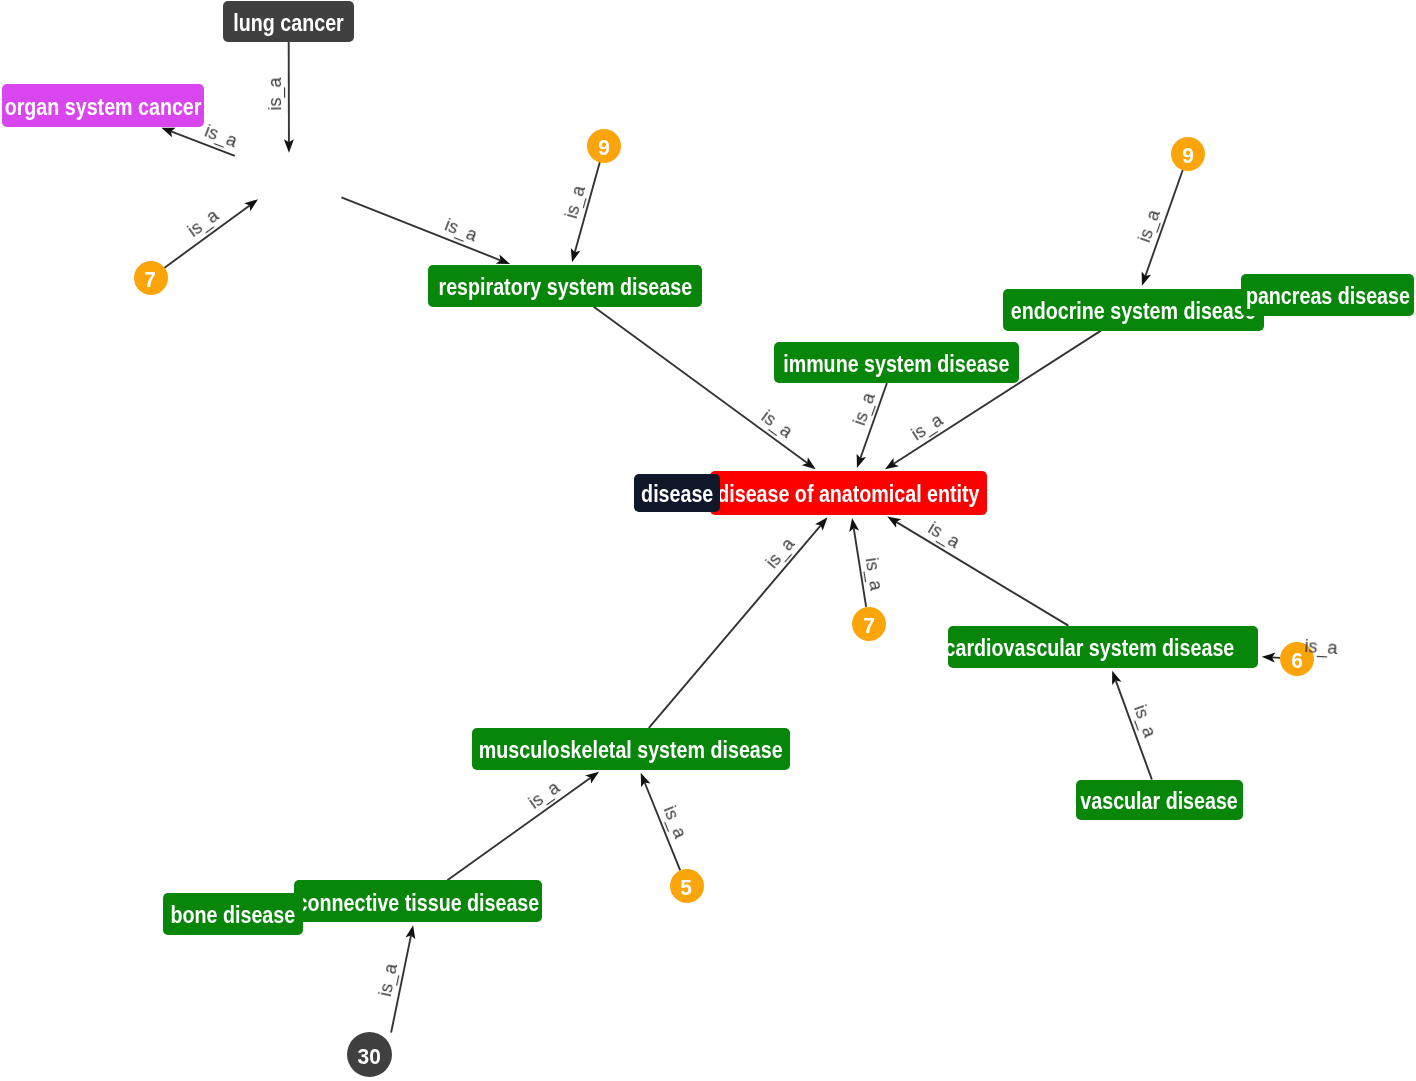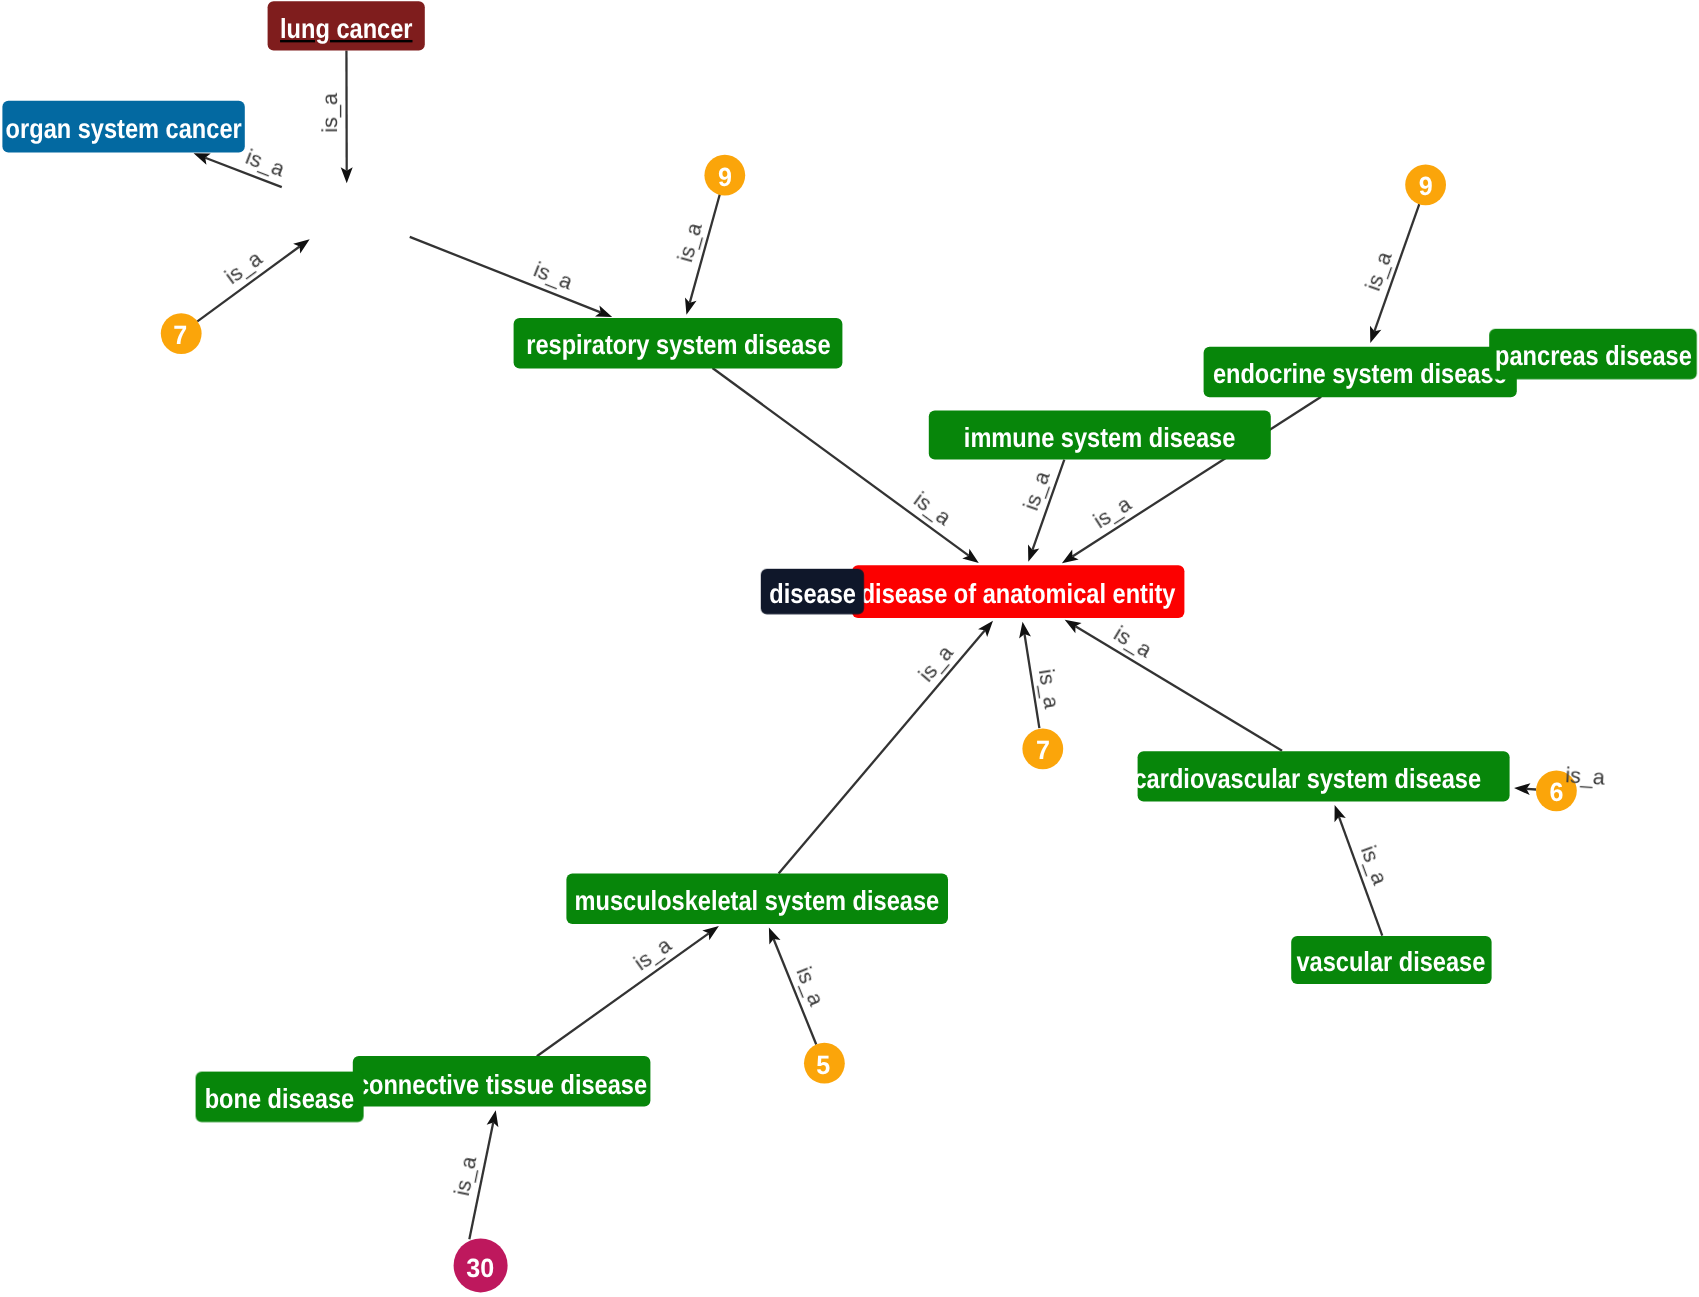--- a/index.html
+++ b/index.html
@@ -58,30 +58,30 @@
       <line x1="1280.03" y1="657.92" x2="1272.07" y2="657.41" stroke="#333333" stroke-width="1.9"></line>
       <path d="M 1261.69,656.75 L 1275.38,652.61 L 1272.07,657.41 L 1274.75,662.59 Z" fill="#111111"></path>
       <line x1="447.36" y1="880.20" x2="590.61" y2="777.81" stroke="#333333" stroke-width="1.9"></line>
       <path d="M 599.07,771.76 L 591.07,783.62 L 590.61,777.81 L 585.26,775.49 Z" fill="#111111"></path>
       <line x1="680.22" y1="870.44" x2="644.65" y2="782.51" stroke="#333333" stroke-width="1.9"></line>
       <path d="M 640.75,772.87 L 650.41,783.41 L 644.65,782.51 L 641.14,787.16 Z" fill="#111111"></path>
       <line x1="391.11" y1="1032.66" x2="411.03" y2="935.42" stroke="#333333" stroke-width="1.9"></line>
       <path d="M 413.12,925.23 L 415.33,939.37 L 411.03,935.42 L 405.53,937.36 Z" fill="#111111"></path>
     </svg>
   <div id="node-layer">
-      <div class="node box" title="lung cancer" style="left: 223.4px; top: 1px; width: 130.5px; height: 41.1px; background: #7f1d1d; text-decoration: underline;">
+      <div class="node box" title="lung cancer" style="left: 223.4px; top: 1px; width: 130.5px; height: 41.1px; background: #404040;">
         <span class="node-label">lung cancer</span>
       </div>
-      <div class="node box" title="organ system cancer" style="left: 1.8px; top: 84.3px; width: 202.6px; height: 42.3px; background: #0369a1; align-items: center;">
+      <div class="node box" title="organ system cancer" style="left: 1.8px; top: 84.3px; width: 202.6px; height: 42.3px; background: #d946ef; align-items: center;">
         <span class="node-label">organ system cancer</span>
       </div>
       <div class="node box" title="respiratory system disease" style="left: 428.4px; top: 265.3px; width: 274.1px; height: 41.4px; background: rgb(7, 134, 10);">
         <span class="node-label">respiratory system disease</span>
       </div>
-      <div class="node box" title="immune system disease" style="left: 773.8px; top: 341.5px; width: 285px; height: 41.5px; background: rgb(7, 134, 10);">
+      <div class="node box" title="immune system disease" style="left: 773.8px; top: 341.5px; width: 245px; height: 41.5px; background: rgb(7, 134, 10);">
         <span class="node-label">immune system disease</span>
       </div>
       <div class="node box" title="endocrine system disease" style="left: 1002.6px; top: 288.8px; width: 261.8px; height: 41.8px; background: rgb(7, 134, 10);">
         <span class="node-label">endocrine system disease</span>
       </div>
       <div class="node box" title="pancreas disease" style="left: 1240.6px; top: 273.6px; width: 173.6px; height: 42.1px; background: rgb(7, 134, 10);">
         <span class="node-label">pancreas disease</span>
       </div>
       <div class="node box" title="disease of anatomical entity" style="left: 709.5px; top: 471.1px; width: 277.3px; height: 43.8px; background: rgb(252, 0, 0);">
         <span class="node-label">disease of anatomical entity</span>
@@ -115,21 +115,21 @@
       </div>
       <div class="node circle" title="7" style="left: 851.8px; top: 606.6px; width: 34px; height: 34px; background: rgb(251, 165, 10);">
         <span class="node-label">7</span>
       </div>
       <div class="node circle" title="6" style="left: 1280px; top: 642px; width: 34px; height: 34px; background: rgb(251, 165, 10);">
         <span class="node-label">6</span>
       </div>
       <div class="node circle" title="5" style="left: 669.6px; top: 869.2px; width: 34px; height: 34px; background: rgb(251, 165, 10);">
         <span class="node-label">5</span>
       </div>
-      <div class="node circle" title="30" style="left: 378px; top: 1032.2px; width: 45px; height: 45px; background: #be185d;">
+      <div class="node circle" title="30" style="left: 347px; top: 1032.2px; width: 45px; height: 45px; background: #404040;">
         <span class="node-label">30</span>
       </div>
     </div>
   <div id="edge-label-layer">
       <div class="edge-label" style="color: rgb(60, 60, 60); font-size: 18px; left: 275.41px; top: 94.43px; transform: translate3d(-50%, -50%, 0px) rotate(-90.13deg);">is_a</div>
       <div class="edge-label" style="color: rgb(60, 60, 60); font-size: 18px; left: 220.54px; top: 136.08px; transform: translate3d(-50%, -50%, 0px) rotate(20.96deg);">is_a</div>
       <div class="edge-label" style="color: rgb(60, 60, 60); font-size: 18px; left: 203.1px; top: 222.91px; transform: translate3d(-50%, -50%, 0px) rotate(-36.2deg);">is_a</div>
       <div class="edge-label" style="color: rgb(60, 60, 60); font-size: 18px; left: 460.86px; top: 230.22px; transform: translate3d(-50%, -50%, 0px) rotate(21.58deg);">is_a</div>
       <div class="edge-label" style="color: rgb(60, 60, 60); font-size: 18px; left: 574.71px; top: 202.46px; transform: translate3d(-50%, -50%, 0px) rotate(-74.51deg);">is_a</div>
       <div class="edge-label" style="color: rgb(60, 60, 60); font-size: 18px; left: 776.54px; top: 423.96px; transform: translate3d(-50%, -50%, 0px) rotate(36.21deg);">is_a</div>

